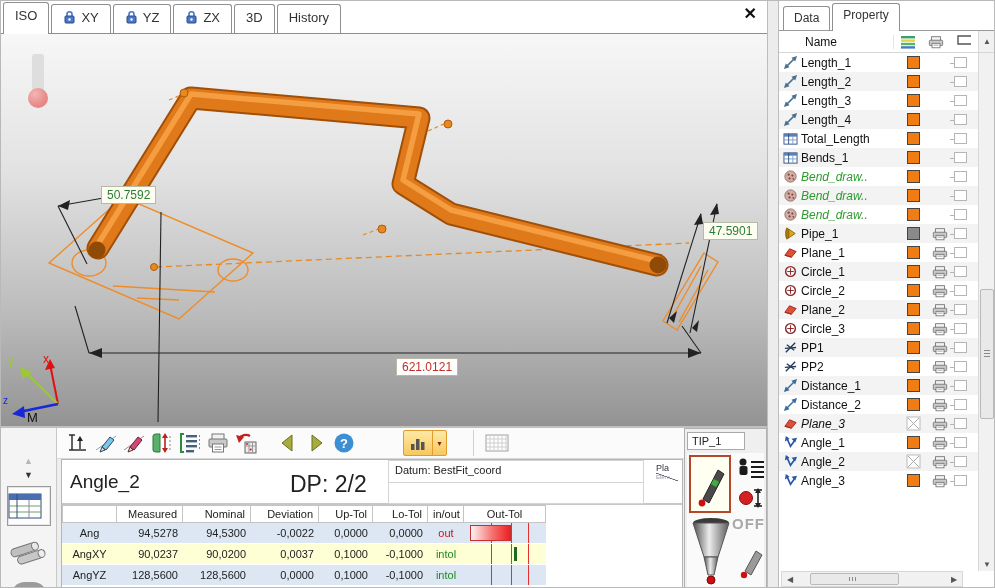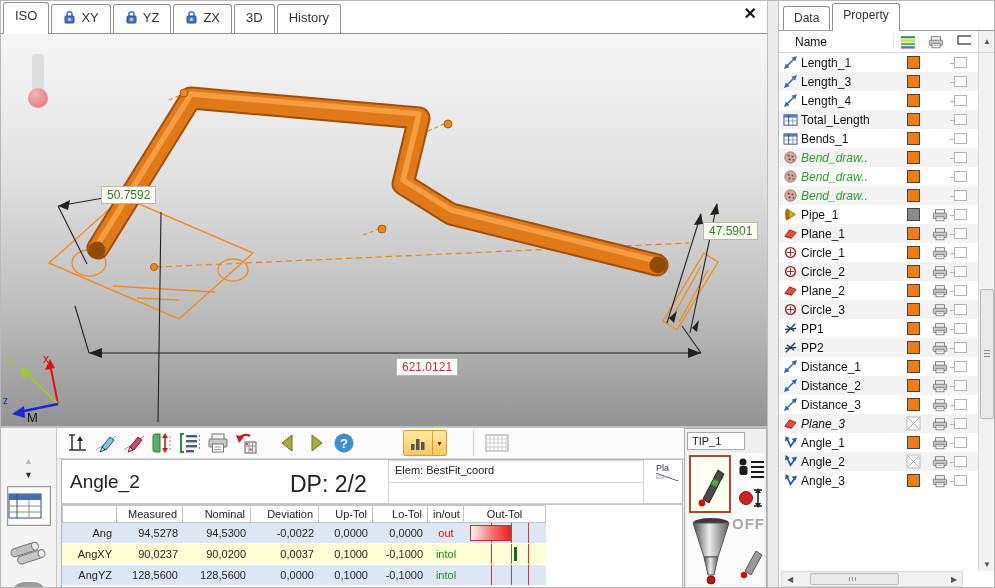--- a/index.html
+++ b/index.html
@@ -46,21 +46,21 @@
   .pla-icon{position:absolute;right:4px;top:4px;font-size:9px;color:#334;line-height:9px}
   .pla-strike{display:block;width:22px;height:8px;background:linear-gradient(to top right,transparent 46%,#667 48%,#667 52%,transparent 54%);font-size:6px;color:#99a}
   .meas-table{position:absolute;left:0;top:45px}
   .trow{display:flex}
   .thead{height:18px}
   .thead .tc{border:1px solid #c4c4c4;border-left:none;background:#fff;font-size:11px;line-height:16px}
   .thead .tc:first-child{border-left:1px solid #c4c4c4}
   .tc{flex:0 0 auto;padding:0 5px;white-space:nowrap;overflow:hidden;font-size:11px}
   .tbodyr{height:21px;align-items:center;background:#dce7f3;border-bottom:1px solid #fff}
   .tbodyr.hl{background:#ffffd6}
-  .al{text-align:right}.ar{text-align:right}.ac{text-align:center}
+  .al{text-align:center}.ar{text-align:right}.ac{text-align:center}
   .io.out{color:#cc1414}.io.intol{color:#1e8a1e}
   .ot{position:relative;height:100%;padding:0}
   .ot-line{position:absolute;top:0;bottom:0;width:1px}
   .ot-l{left:33%;background:#e03030}.ot-r{left:78%;background:#e03030}.ot-c{left:57%;background:#666}
   .ot-bar{position:absolute;top:2px;bottom:2px;left:7%;width:50%;background:linear-gradient(90deg,#fff4f4,#f57070 55%,#ee2020);border:1px solid #c43030}
   .ot-tick{position:absolute;top:3px;bottom:3px;left:61%;width:3px;background:#1a6b1a}
   
   .tip-panel{position:absolute;left:683px;top:0;width:83px;height:163px;background:#efefef;border:1px solid #b0b0b0}
   .tip-title{position:absolute;left:2px;top:3px;width:58px;height:18px;background:#fff;border:1px solid #aaa;font-size:11px;padding:2px 4px}
   .tip-inner{position:absolute;left:2px;top:24px;right:2px;bottom:2px;background:#fafafa}
@@ -70,21 +70,21 @@
   .off-label{position:absolute;left:45px;top:62px;font-size:15px;font-weight:bold;color:#a8a8a8;letter-spacing:1px}
   .cone-wrap{position:absolute;left:3px;top:64px;width:42px;height:72px}
   .tp-pen{position:absolute;left:50px;top:90px}
   
   .vsplit{position:absolute;left:766px;top:0;width:12px;height:588px;background:#ececec;border-left:1px solid #bdbdbd;border-right:1px solid #bdbdbd}
   .right-panel{position:absolute;left:778px;top:0;width:216px;height:588px;background:#fff}
   .rp-tabs{position:relative;height:30px;display:flex;align-items:flex-end;padding-left:4px;border-bottom:1px solid #9a9a9a;background:#fff}
   .rtab{height:24px;margin-right:2px;padding:4px 10px 0;border:1px solid #8f8f8f;border-bottom:none;border-radius:3px 3px 0 0;font-size:12px;color:#333;background:#fff}
   .rtab.active{height:28px;margin-bottom:-1px;z-index:2}
   .rp-header{height:22px;display:flex;align-items:center;background:#fff;border-bottom:1px solid #d6d6d6}
-  .rp-header .nm{flex:1;padding-left:16px;font-size:12px;color:#111;border-right:1px solid #e4e4e4}
+  .rp-header .nm{flex:1;padding-left:26px;font-size:12px;color:#111;border-right:1px solid #e4e4e4}
   .hic{width:28px;display:flex;justify-content:center}
   .scr-cell{width:17px;text-align:center;font-size:8px;color:#555;background:#f1f1f1;border-left:1px solid #d8d8d8;height:100%;line-height:22px}
   .rp-body{position:absolute;top:52px;left:0;right:0;bottom:18px;display:flex}
   .rp-rows{flex:1;overflow:hidden}
   .rrow{display:flex;height:19px;align-items:center}
   .rrow:nth-child(even){background:#f3f3f3}
   .ri{width:22px;display:flex;justify-content:center;flex:0 0 22px}
   .rl{flex:1;font-size:12px;color:#111;white-space:nowrap;overflow:hidden}
   .rl.green-italic{color:#2e9b2e;font-style:italic}
   .rl.italic{font-style:italic}
@@ -379,21 +379,21 @@
                   <line x1="1" y1="14" x2="23" y2="14"></line>
                 </g>
               </svg>
             </span>
           </div>
         <div class="meas-wrap">
           <div class="meas-head">
             <span class="meas-title">Angle_2</span>
             <span class="meas-dp">DP: 2/2</span>
             <div class="datum-box">
-              <div class="datum-cell">Elem: BestFit_coord</div>
+              <div class="datum-cell">Datum: BestFit_coord</div>
               <div class="datum-cell b"></div>
             </div>
             <span class="pla-icon">
               <span>Pla</span>
               <span class="pla-strike">Elem</span>
             </span>
           </div>
           <div class="meas-table" id="measTable">
               <div class="trow thead">
                 <div class="tc al" style="width:55px"></div>
@@ -562,20 +562,37 @@
             </span>
           </div>
           <div class="rrow">
             <span class="ri">
               <svg width="15" height="15" viewBox="0 0 16 16">
                 <line x1="4" y1="12" x2="12" y2="4" stroke="#4a7090" stroke-width="1.8"></line>
                 <polygon points="1,15 7,13 3,9" fill="#4a7090"></polygon>
                 <polygon points="15,1 9,3 13,7" fill="#4a7090"></polygon>
               </svg>
             </span>
+            <span class="rl ">Length_2</span>
+            <span class="rs">
+              <span class="sw sw-o"></span>
+            </span>
+            <span class="rpr"></span>
+            <span class="rc">
+              <span class="cbx"></span>
+            </span>
+          </div>
+          <div class="rrow">
+            <span class="ri">
+              <svg width="15" height="15" viewBox="0 0 16 16">
+                <line x1="4" y1="12" x2="12" y2="4" stroke="#4a7090" stroke-width="1.8"></line>
+                <polygon points="1,15 7,13 3,9" fill="#4a7090"></polygon>
+                <polygon points="15,1 9,3 13,7" fill="#4a7090"></polygon>
+              </svg>
+            </span>
             <span class="rl ">Length_3</span>
             <span class="rs">
               <span class="sw sw-o"></span>
             </span>
             <span class="rpr"></span>
             <span class="rc">
               <span class="cbx"></span>
             </span>
           </div>
           <div class="rrow">
@@ -909,44 +926,20 @@
           </div>
           <div class="rrow">
             <span class="ri">
               <svg width="15" height="15" viewBox="0 0 16 16">
                 <line x1="4" y1="12" x2="12" y2="4" stroke="#3a6a9a" stroke-width="1.6"></line>
                 <polygon points="1,15 7,13 3,9" fill="#3a6a9a"></polygon>
                 <polygon points="15,1 9,3 13,7" fill="#3a6a9a"></polygon>
               </svg>
             </span>
             <span class="rl ">Distance_2</span>
-            <span class="rs">
-              <span class="sw sw-o"></span>
-            </span>
-            <span class="rpr">
-              <svg width="16" height="14" viewBox="0 0 18 15">
-                <rect x="4" y="1.5" width="10" height="5" fill="#f2f2f2" stroke="#777"></rect>
-                <rect x="1.5" y="5.5" width="15" height="6" rx="1" fill="#c9c9c9" stroke="#777"></rect>
-                <rect x="4.5" y="9" width="9" height="5" fill="#fff" stroke="#777"></rect>
-                <line x1="6" y1="11" x2="12" y2="11" stroke="#999"></line>
-              </svg>
-            </span>
-            <span class="rc">
-              <span class="cbx"></span>
-            </span>
-          </div>
-          <div class="rrow">
-            <span class="ri">
-              <svg width="15" height="15" viewBox="0 0 16 16">
-                <line x1="4" y1="12" x2="12" y2="4" stroke="#3a6a9a" stroke-width="1.6"></line>
-                <polygon points="1,15 7,13 3,9" fill="#3a6a9a"></polygon>
-                <polygon points="15,1 9,3 13,7" fill="#3a6a9a"></polygon>
-              </svg>
-            </span>
-            <span class="rl ">Distance_3</span>
             <span class="rs">
               <span class="sw sw-o"></span>
             </span>
             <span class="rpr">
               <svg width="16" height="14" viewBox="0 0 18 15">
                 <rect x="4" y="1.5" width="10" height="5" fill="#f2f2f2" stroke="#777"></rect>
                 <rect x="1.5" y="5.5" width="15" height="6" rx="1" fill="#c9c9c9" stroke="#777"></rect>
                 <rect x="4.5" y="9" width="9" height="5" fill="#fff" stroke="#777"></rect>
                 <line x1="6" y1="11" x2="12" y2="11" stroke="#999"></line>
               </svg>

